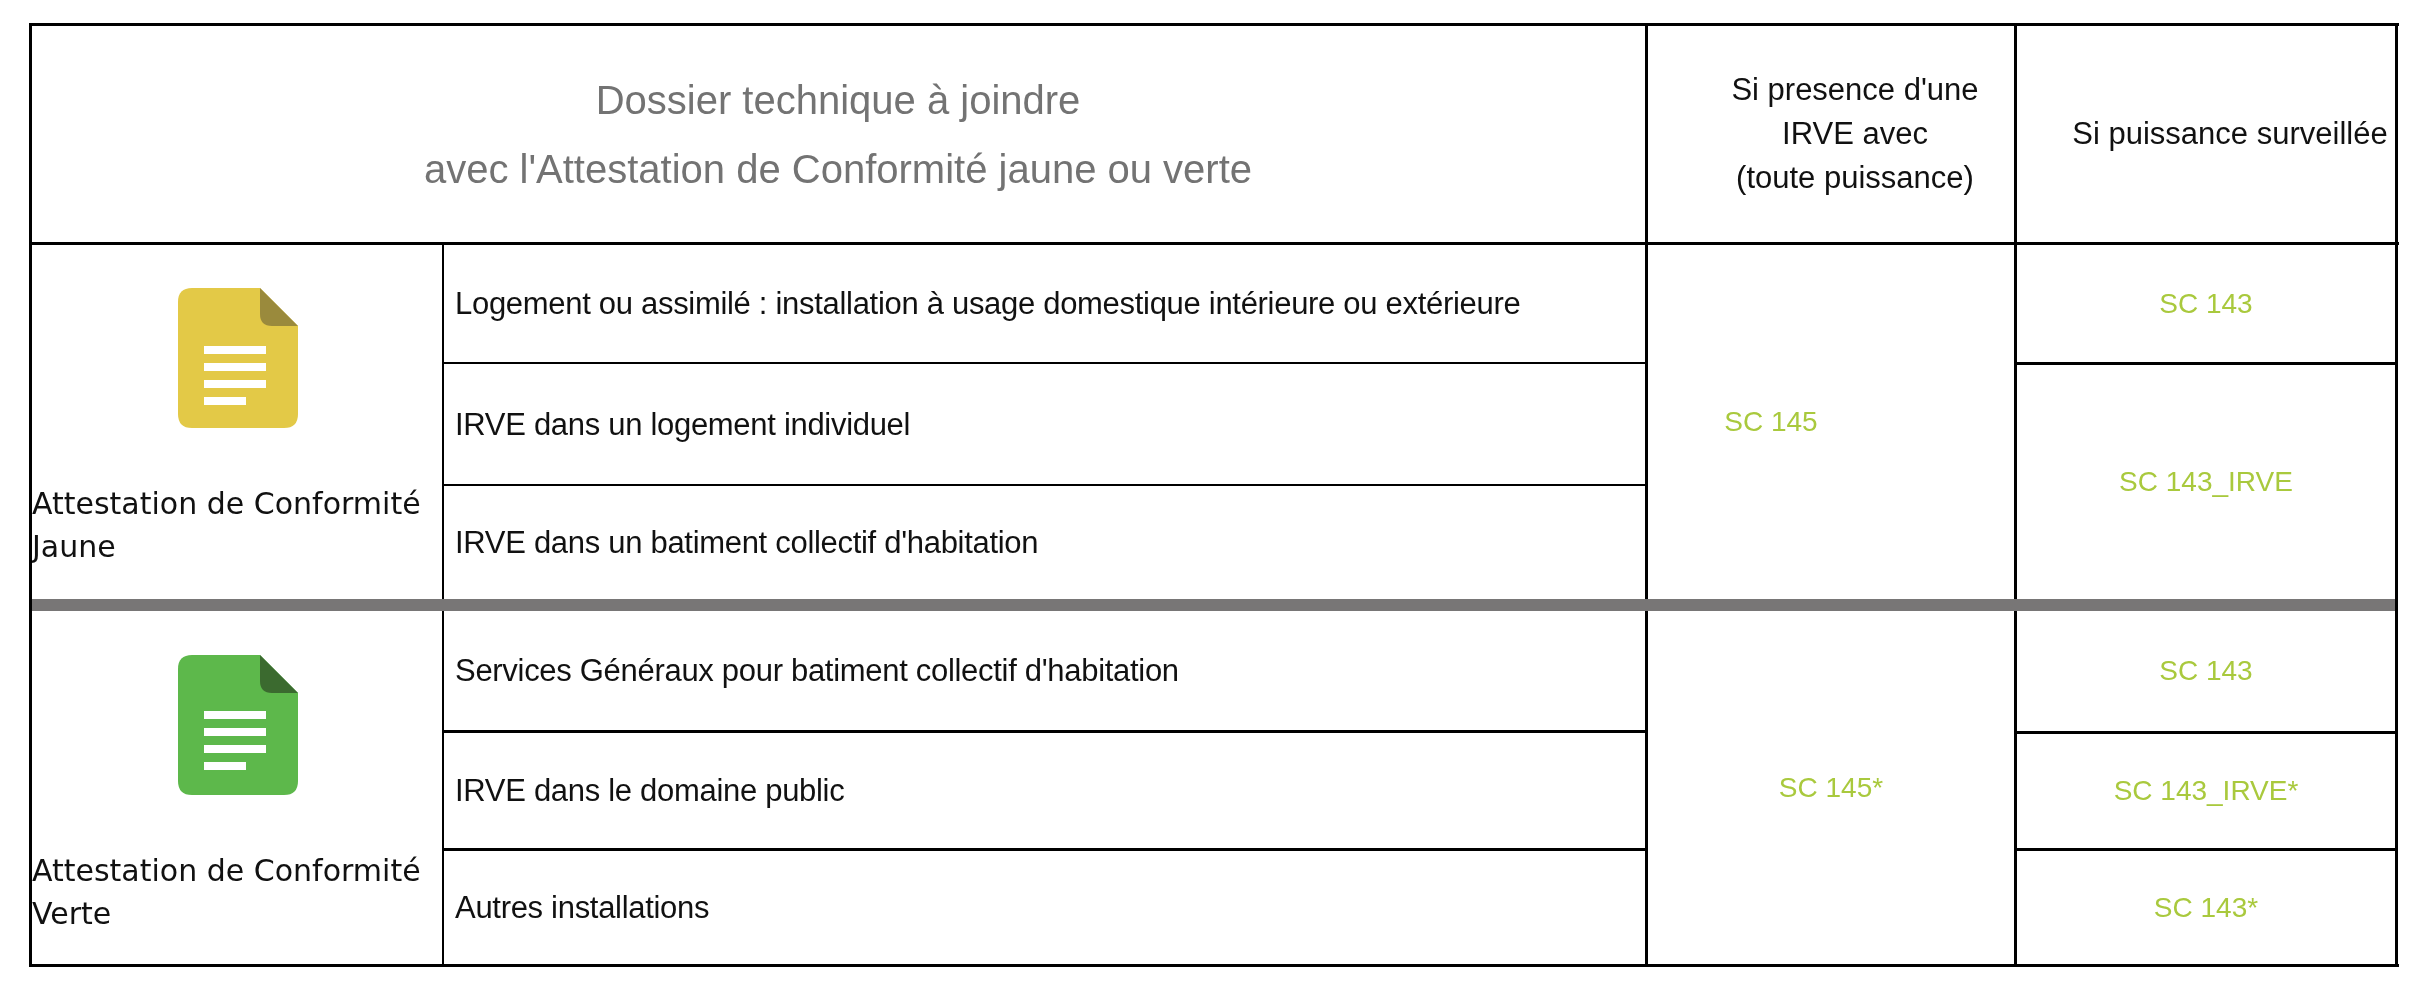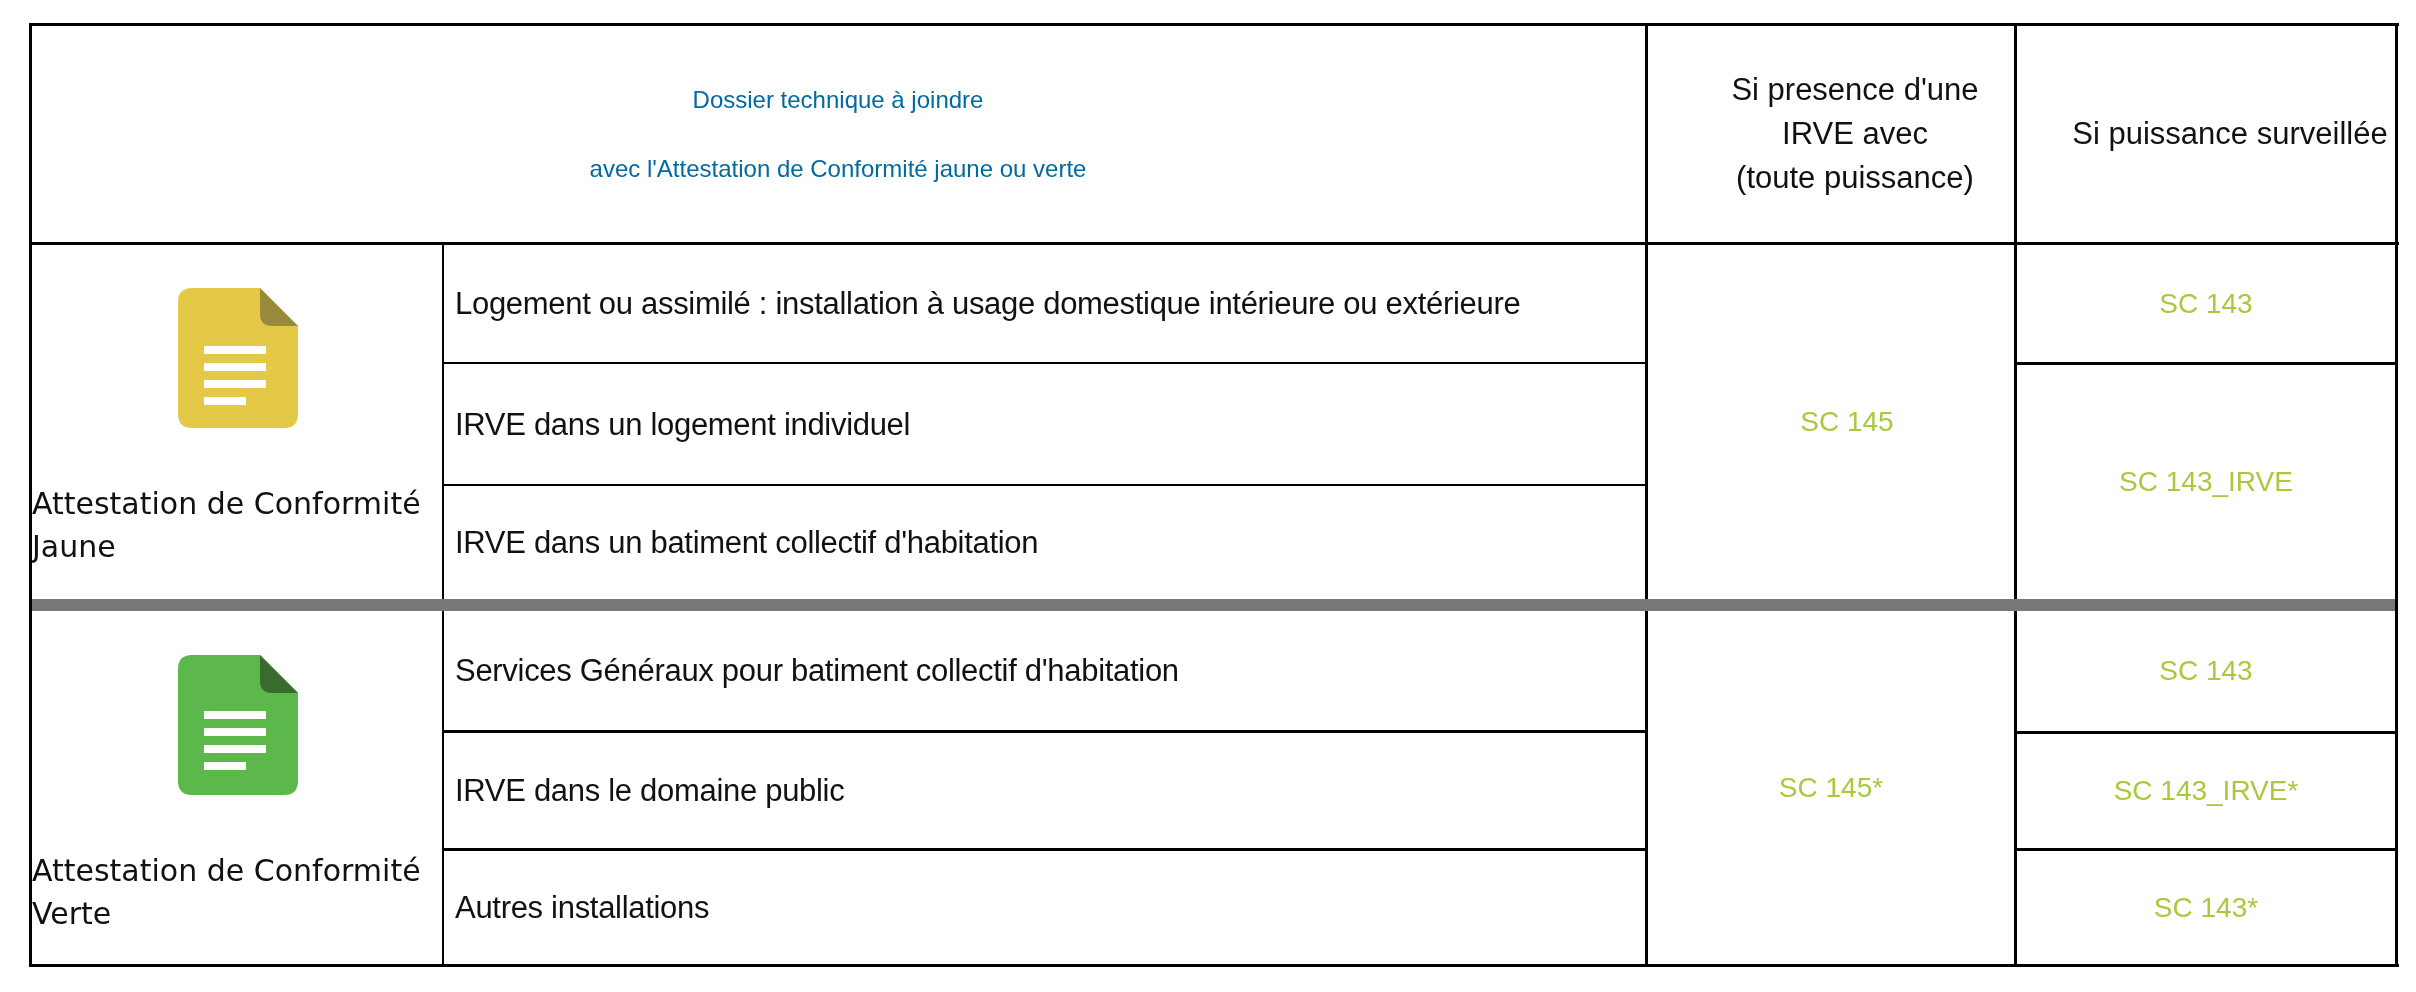--- a/index.html
+++ b/index.html
@@ -2,21 +2,21 @@
 <html><head>
 <meta charset="utf-8">
 <style>
   html, body { margin:0; padding:0; background:#ffffff; }
   body { width:2416px; height:992px; position:relative; overflow:hidden;
          font-family:"Liberation Sans", sans-serif; color:#111; }
   .line { position:absolute; background:#000; }
   .cell { position:absolute; display:flex; align-items:center; box-sizing:border-box; }
   .center { justify-content:center; text-align:center; }
   .left { justify-content:flex-start; padding-left:10px; }
-  .hdr-main { color:#0369a1; font-size:24px; line-height:44px;gap:25px; }
+  .hdr-main { color:#737373; font-size:40px; line-height:44px;gap:25px; }
   .hdr-side { color:#111; font-size:31px; line-height:44px;padding-left:48px; }
   .body-text { font-size:31px; color:#111; white-space:nowrap; letter-spacing:-0.3px; }
   .code { color:#a9c93d; font-size:28px; font-weight:500; }
   .att-label { position:absolute; left:32px; width:410px; 
                font-family:"DejaVu Sans", sans-serif; font-size:30px; line-height:43px; color:#111; }
   .doc-icon { position:absolute; width:120px; height:140px; }
   .band { position:absolute; background:#787676; }
 </style>
 </head>
 <body>
@@ -52,21 +52,21 @@
   <div class="cell left body-text" style="left:445px; top:245px; width:1200px; height:117px;">
     <span>Logement ou assimilé : installation à usage domestique intérieure ou extérieure</span>
   </div>
   <div class="cell left body-text" style="left:445px; top:365px; width:1200px; height:119px;">
     <span>IRVE dans un logement individuel</span>
   </div>
   <div class="cell left body-text" style="left:445px; top:487px; width:1200px; height:112px;">
     <span>IRVE dans un batiment collectif d'habitation</span>
   </div>
 
-  <div class="cell center code" style="left:1664px; top:245px; width:366px; height:354px;">
+  <div class="cell center code" style="left:1588px; top:245px; width:366px; height:354px;">
     <span>SC 145</span>
   </div>
   <div class="cell center code" style="left:2017px; top:245px; width:378px; height:117px;">
     <span>SC 143</span>
   </div>
   <div class="cell center code" style="left:2017px; top:365px; width:378px; height:234px;">
     <span>SC 143_IRVE</span>
   </div>
 
   <svg class="doc-icon" style="left:178px; top:655px;" viewBox="0 0 120 140">

